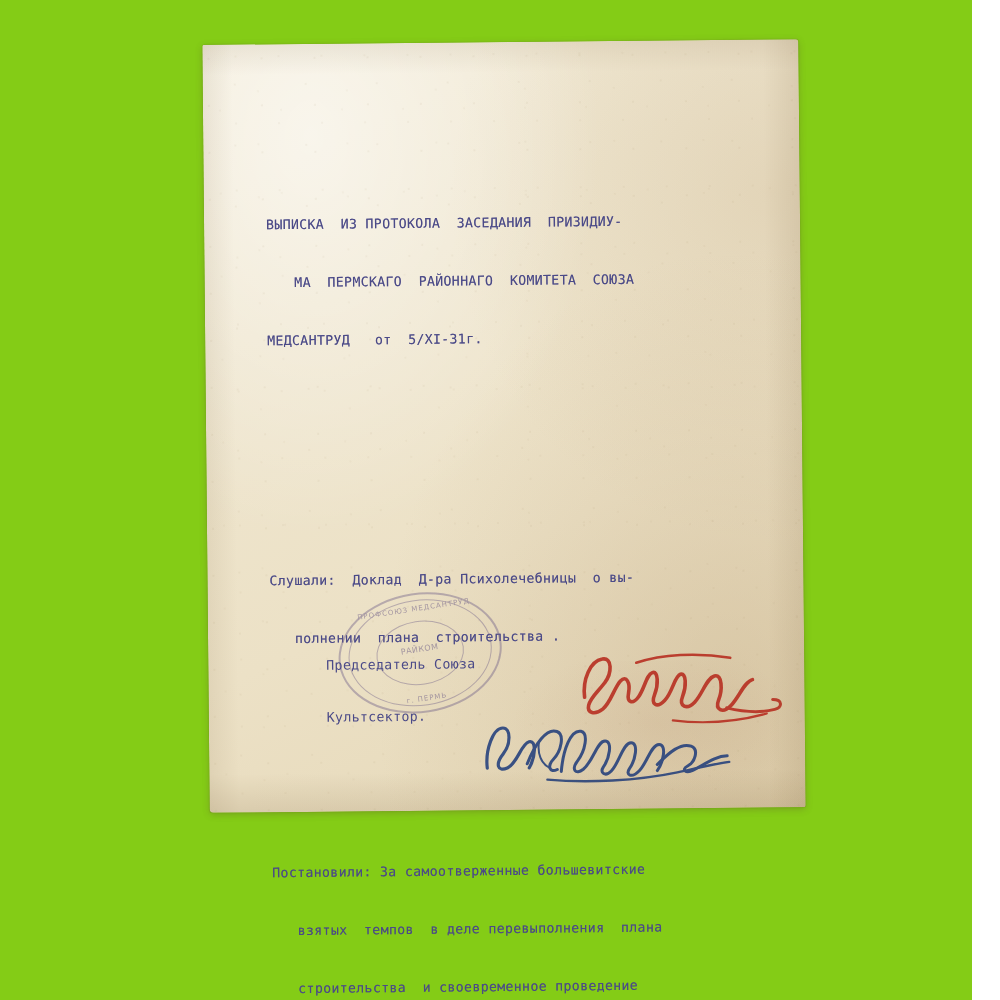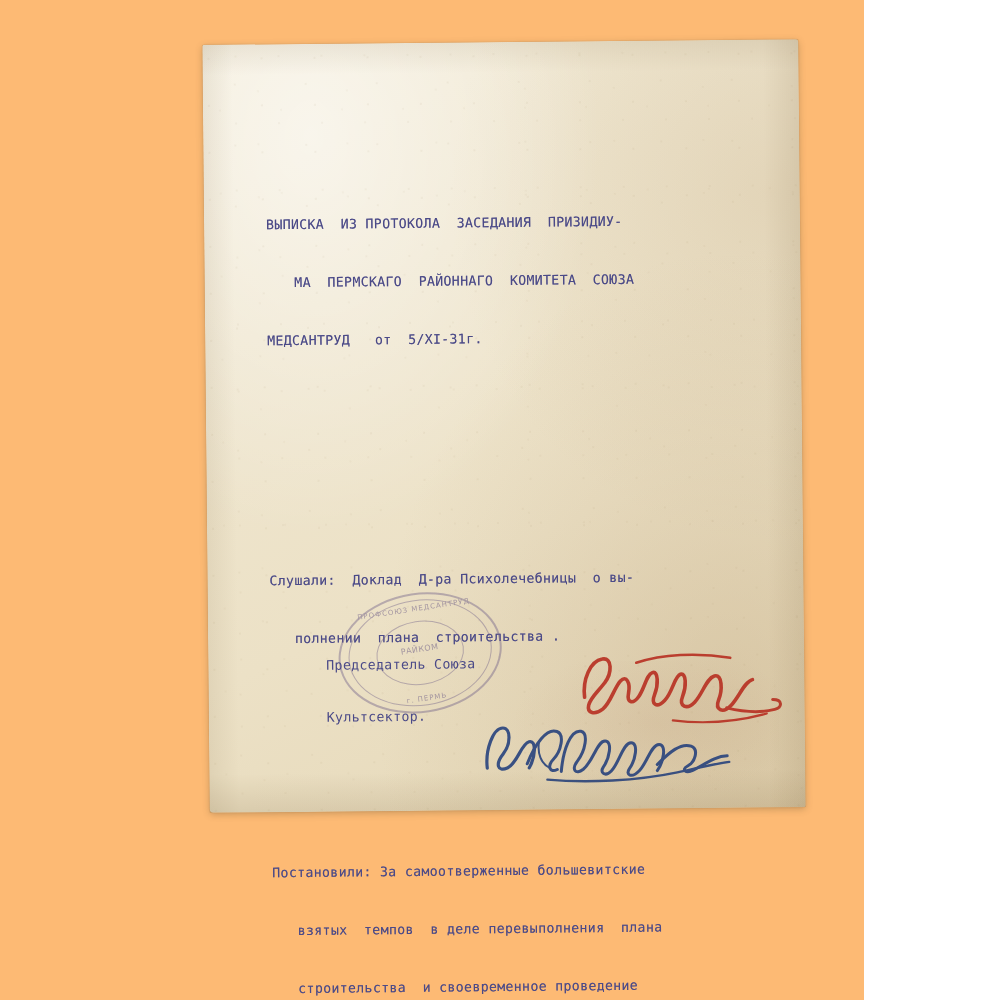--- a/index.html
+++ b/index.html
@@ -7,23 +7,23 @@
     padding: 0;
     width: 1000px;
     height: 1000px;
     background: #ffffff;
     font-family: "Liberation Sans", sans-serif;
     overflow: hidden;
   }
 
   #scene {
     position: relative;
-    width: 864px;
+    width: 972px;
     height: 1000px;
-    background: #fdba74;
+    background: #84cc16;
   }
 
   
   #sheet {
     position: absolute;
     left: 206px;
     top: 42px;
     width: 596px;
     height: 768px;
     background:

